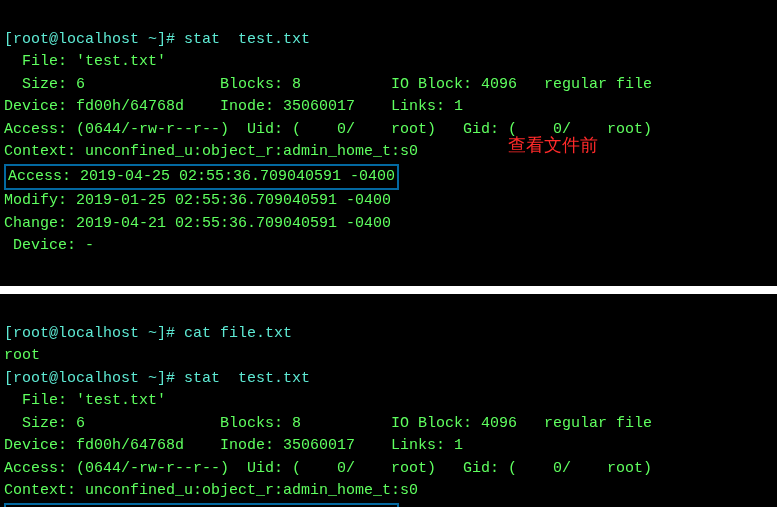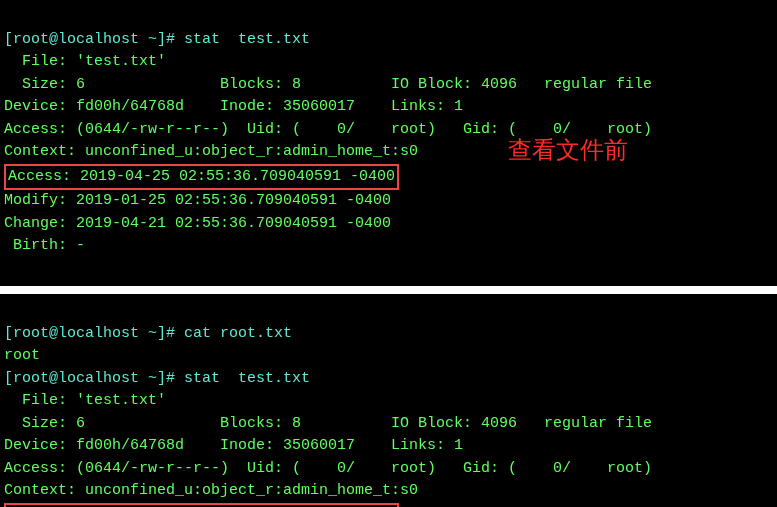--- a/index.html
+++ b/index.html
@@ -14,52 +14,52 @@
       background: #000;
       color: #5fff5f;
       padding: 6px 8px 6px 4px;
       white-space: pre;
       position: relative;
       overflow: hidden;
     }
     .terminal.top { margin-bottom: 8px; }
     .white { color: #5eead4; }
     .highlight-box {
-      border: 2px solid #ef4444;
+      border: 2px solid #0369a1;
       padding: 0 2px;
       display: inline-block;
     }
     .annotation {
       position: absolute;
       color: #ff2a2a;
       font-family: 'Microsoft YaHei', 'SimHei', sans-serif;
-      font-size: 24px;
+      font-size: 18px;
       font-weight: 400;
     }
     .ann1 { top: 132px; left: 508px; }
   </style>
 </head>
 <body>
 
 <div class="terminal top">
 <span class="white">[root@localhost ~]# </span><span class="white">stat  test.txt</span>
 <span>  File: 'test.txt'</span>
 <span>  Size: 6               Blocks: 8          IO Block: 4096   regular file</span>
 <span>Device: fd00h/64768d    Inode: 35060017    Links: 1</span>
 <span>Access: (0644/-rw-r--r--)  Uid: (    0/    root)   Gid: (    0/    root)</span>
 <span>Context: unconfined_u:object_r:admin_home_t:s0</span>
 <span class="highlight-box"><span>Access: 2019-04-25 02:55:36.709040591 -0400</span></span>
 <span>Modify: 2019-01-25 02:55:36.709040591 -0400</span>
 <span>Change: 2019-04-21 02:55:36.709040591 -0400</span>
-<span> Birth: -</span>
+<span> Device: -</span>
 <div class="annotation ann1">查看文件前</div>
 </div>
 
 <div class="terminal">
-<span class="white">[root@localhost ~]# </span><span class="white">cat root.txt</span>
+<span class="white">[root@localhost ~]# </span><span class="white">cat file.txt</span>
 <span>root</span>
 <span class="white">[root@localhost ~]# </span><span class="white">stat  test.txt</span>
 <span>  File: 'test.txt'</span>
 <span>  Size: 6               Blocks: 8          IO Block: 4096   regular file</span>
 <span>Device: fd00h/64768d    Inode: 35060017    Links: 1</span>
 <span>Access: (0644/-rw-r--r--)  Uid: (    0/    root)   Gid: (    0/    root)</span>
 <span>Context: unconfined_u:object_r:admin_home_t:s0</span>
 <span class="highlight-box"><span>Access: 2019-04-25 02:56:28.188095123 -0400</span></span>
 
 

